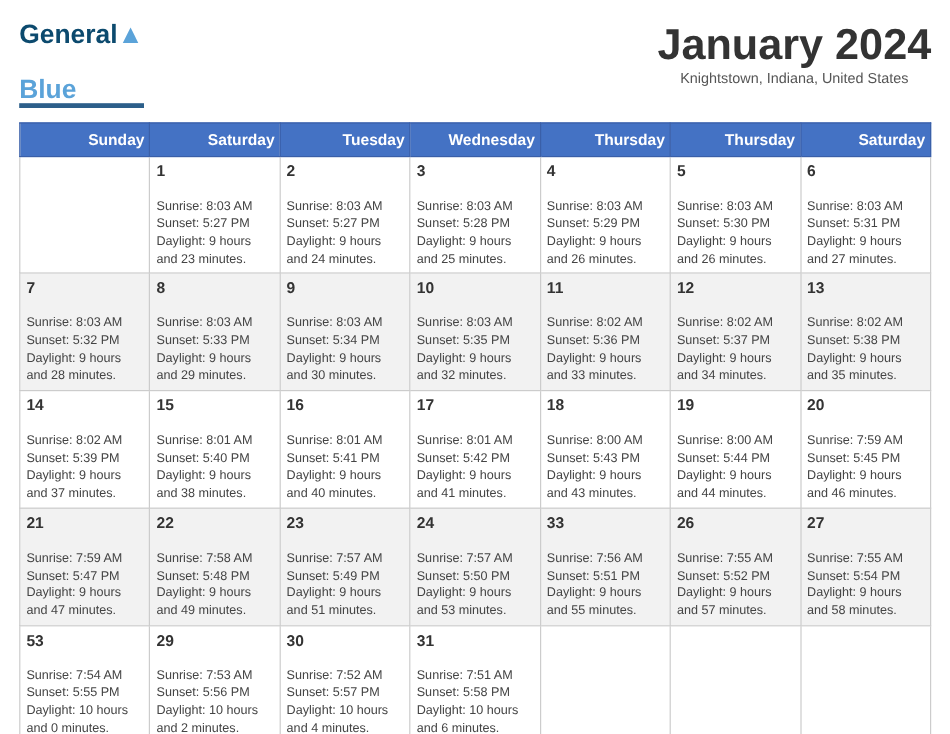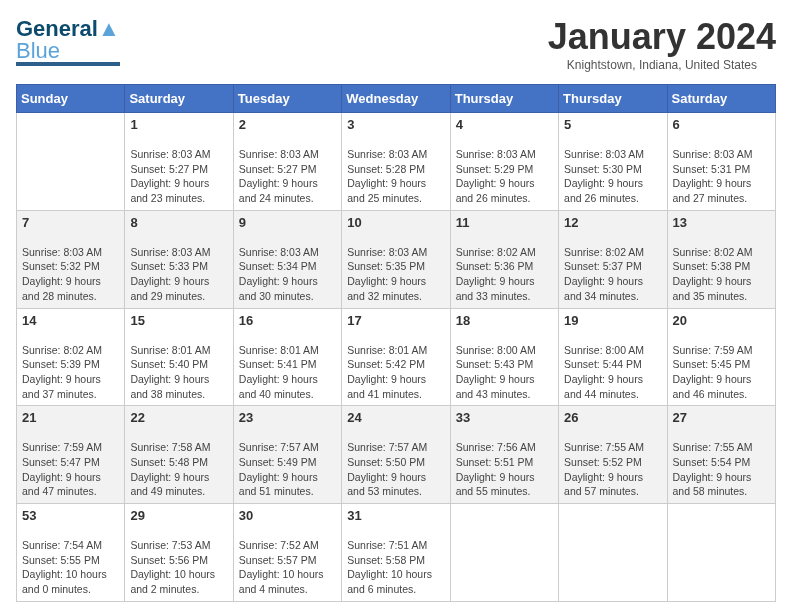--- a/index.html
+++ b/index.html
@@ -41,21 +41,21 @@
     }
     table {
       width: 100%;
       border-collapse: collapse;
       font-size: 11px;
     }
     thead tr th {
       background: #4472c4;
       color: #fff;
       padding: 6px 4px;
-      text-align: left;
+      text-align: right;
       font-size: 13px;
       font-weight: bold;
       border: 1px solid #3a5fa8;
     }
     tbody tr td {
       vertical-align: top;
       border: 1px solid #ccc;
       padding: 4px 5px;
       min-height: 80px;
       width: calc(100%/7);
@@ -85,21 +85,21 @@
   </style>
 </head>
 <body>
 
 <div class="header-section">
   <div class="logo">
     <div style="display:flex;align-items:center;gap:0">
       <span style="font-size:22px;font-weight:bold;color:#0c4a6e;">General</span>
       <span style="color:#5ba3d9;font-size:22px;font-weight:bold;">▲</span>
     </div>
-    <span style="font-size:22px;font-weight:normal;color:#5ba3d9;line-height:0.8;">Blue</span>
+    <span style="font-size:22px;font-weight:bold;color:#5ba3d9;line-height:0.8;margin-top:24px;">Blue</span>
     <div class="logo-blue-bar"></div>
   </div>
   <div class="title-section">
     <div class="month-title">January 2024</div>
     <div class="location">Knightstown, Indiana, United States</div>
   </div>
 </div>
 
 <table>
   <thead>

